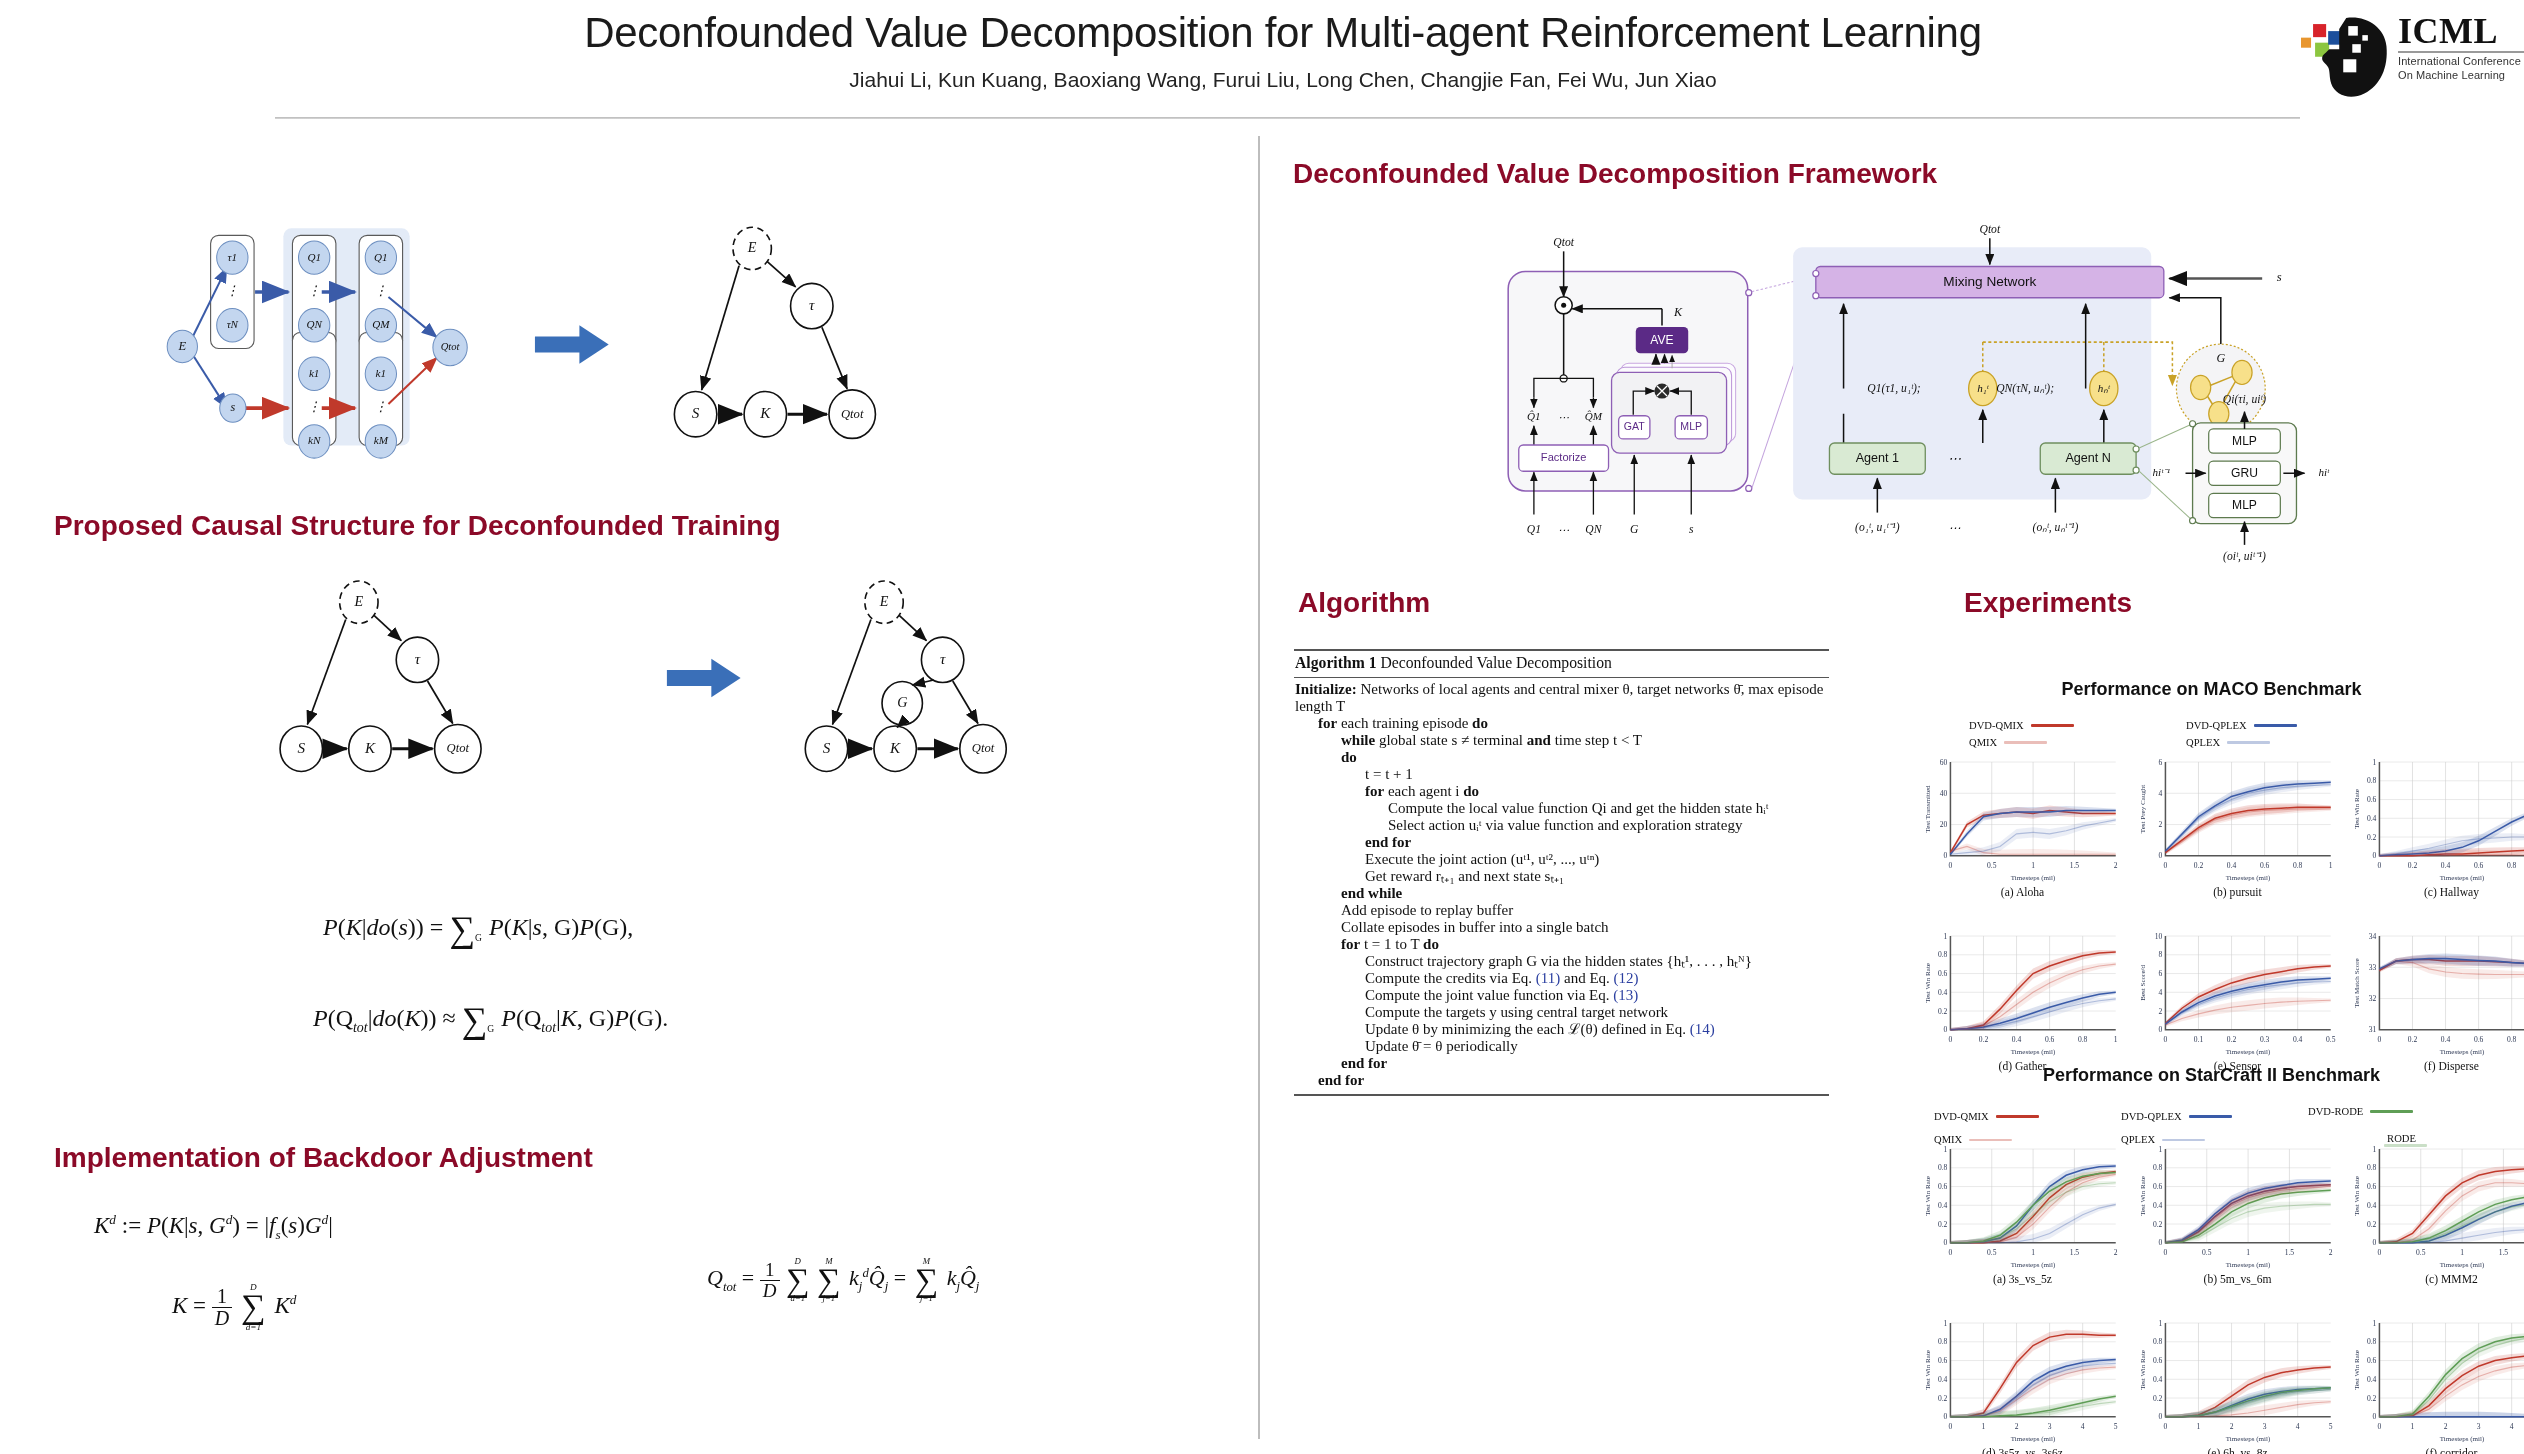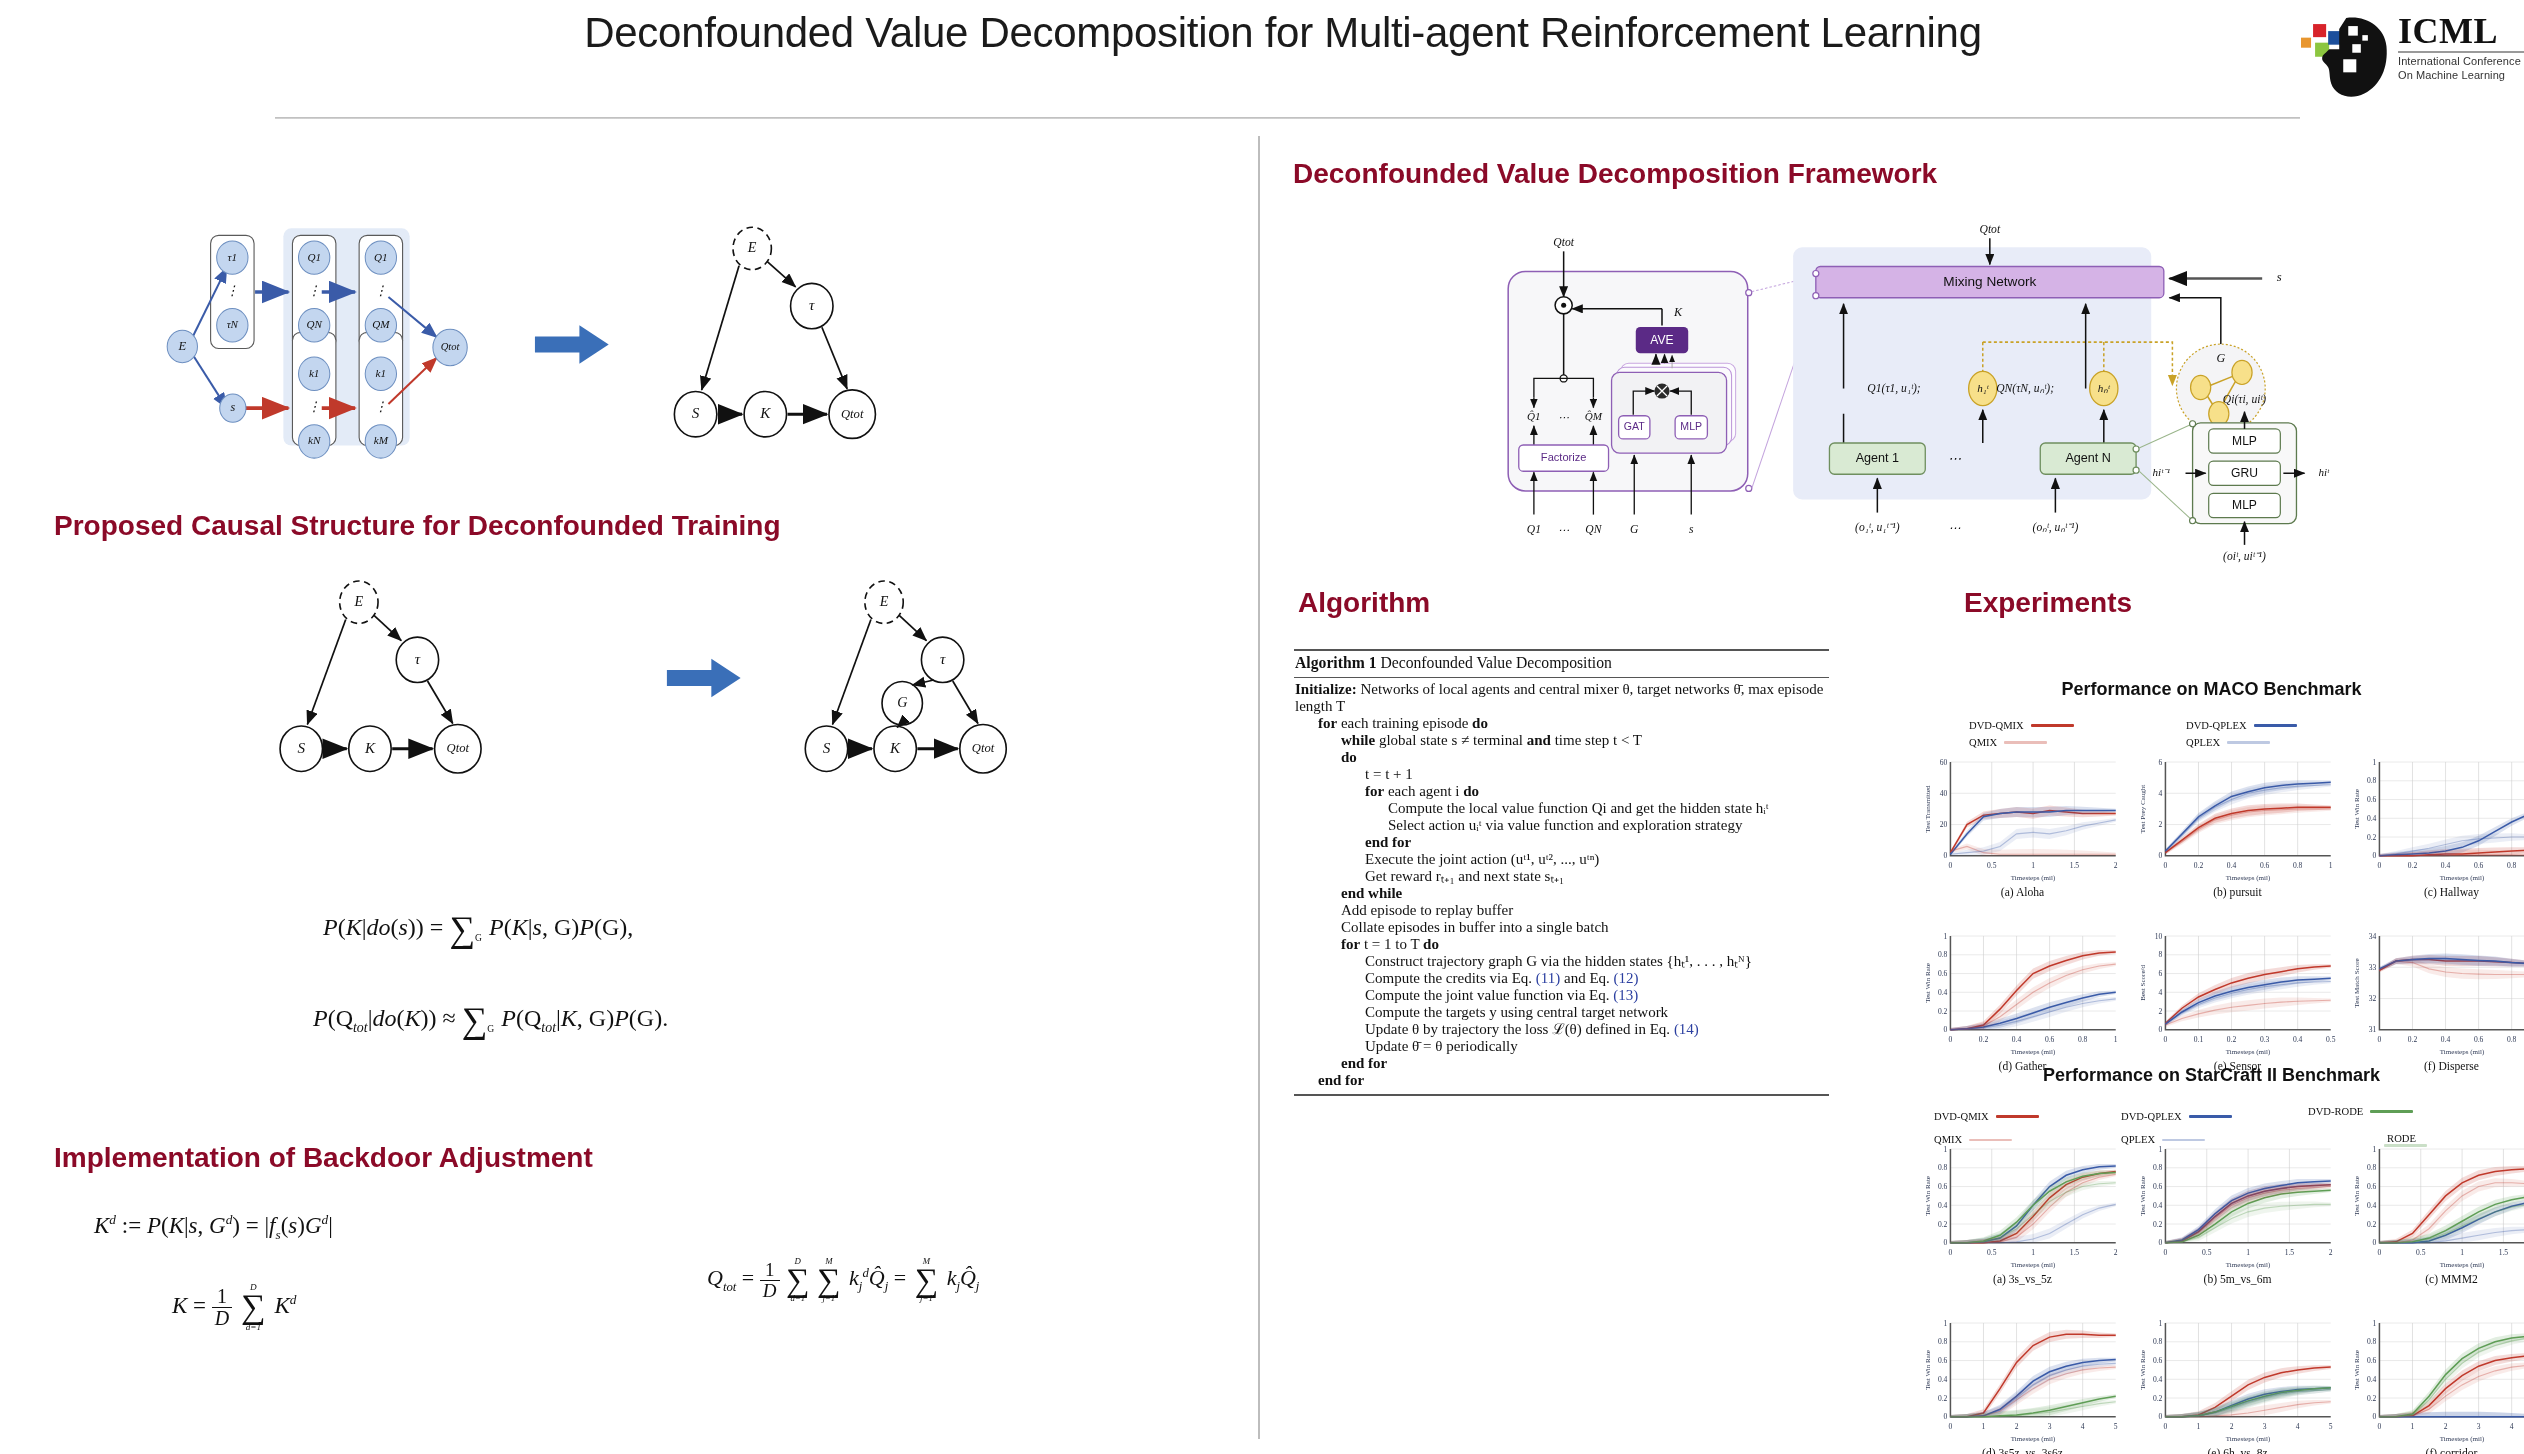--- a/index.html
+++ b/index.html
@@ -93,20 +93,21 @@
   .tick  { font-family:"Liberation Serif", serif; font-size:15px; fill:#2f3a56; text-anchor:middle; }
   .tickL { font-family:"Liberation Serif", serif; font-size:15px; fill:#2f3a56; text-anchor:end; }
 </style>
 </head>
 <body>
 
 <div class="poster">
 
   <div class="header">
     <div class="title">Deconfounded Value Decomposition for Multi-agent Reinforcement Learning</div>
+    <div class="authors">Jiahui Li, Kun Kuang, Baoxiang Wang, Furui Liu, Long Chen, Changjie Fan, Fei Wu, Jun Xiao</div>
     <div class="header-rule"></div>
 
     <div class="icml">
       <svg class="icml-mark" viewBox="0 0 185 165">
         <rect x="2" y="45" width="20" height="20" fill="#e8962f"></rect>
         <rect x="26" y="18" width="26" height="26" fill="#d8232a"></rect>
         <rect x="30" y="55" width="28" height="28" fill="#8cc63f"></rect>
         <rect x="56" y="32" width="27" height="27" fill="#1c4f9c"></rect>
         <path d="M92,6 C128,0 168,22 172,62 C176,104 160,140 128,156 C100,170 70,160 62,136
                  C58,124 60,112 56,104 C52,96 44,94 44,86 C44,78 54,74 58,68 L78,68 L78,28 Z" fill="#111"></path>
@@ -482,21 +483,21 @@
         <div class="algo-line i3"><span>Execute the joint action (uᵗ¹, uᵗ², ..., uᵗⁿ)</span></div>
         <div class="algo-line i3"><span>Get reward rₜ₊₁ and next state sₜ₊₁</span></div>
         <div class="algo-line i2"><b>end while</b></div>
         <div class="algo-line i2"><span>Add episode to replay buffer</span></div>
         <div class="algo-line i2"><span>Collate episodes in buffer into a single batch</span></div>
         <div class="algo-line i2"><b>for</b><span> t = 1 to T </span><b>do</b></div>
         <div class="algo-line i3"><span>Construct trajectory graph G via the hidden states {hₜ¹, . . . , hₜᴺ}</span></div>
         <div class="algo-line i3"><span>Compute the credits via Eq. </span><span class="eqref">(11)</span><span> and Eq. </span><span class="eqref">(12)</span></div>
         <div class="algo-line i3"><span>Compute the joint value function via Eq. </span><span class="eqref">(13)</span></div>
         <div class="algo-line i3"><span>Compute the targets y using central target network</span></div>
-        <div class="algo-line i3"><span>Update θ by trajectory the loss ℒ(θ) defined in Eq. </span><span class="eqref">(14)</span></div>
+        <div class="algo-line i3"><span>Update θ by minimizing the each ℒ(θ) defined in Eq. </span><span class="eqref">(14)</span></div>
         <div class="algo-line i3"><span>Update θ̄ = θ periodically</span></div>
         <div class="algo-line i2"><b>end for</b></div>
         <div class="algo-line i1"><b>end for</b></div>
       </div>
     <div class="rule-bot"></div>
   </div>
 
   <div class="sub-h" style="left:1934px; top:679px; width:555px;">Performance on MACO  Benchmark</div>
   <div id="legend-maco" class="legend" style="left:1969px; top:720px; width:505px;">
       <div class="leg-item" style="width: 217px; margin-bottom: 6px;">

